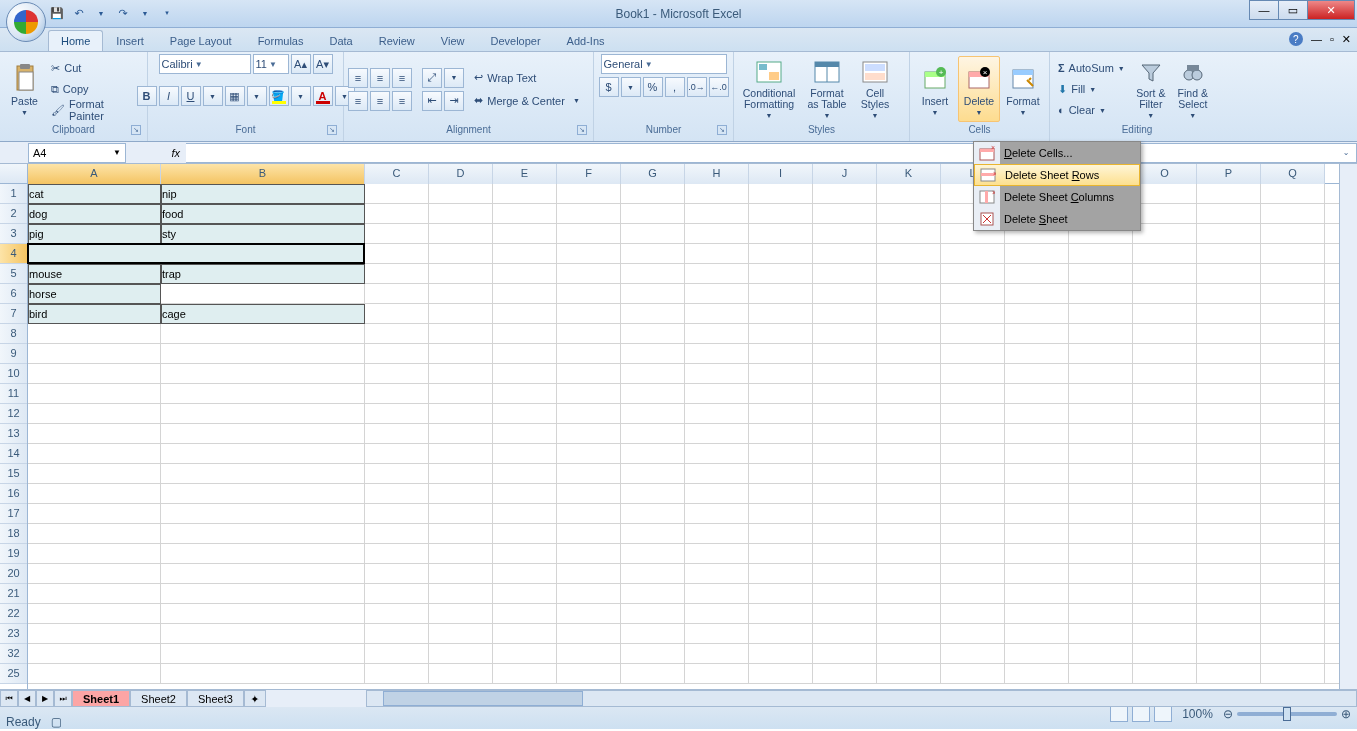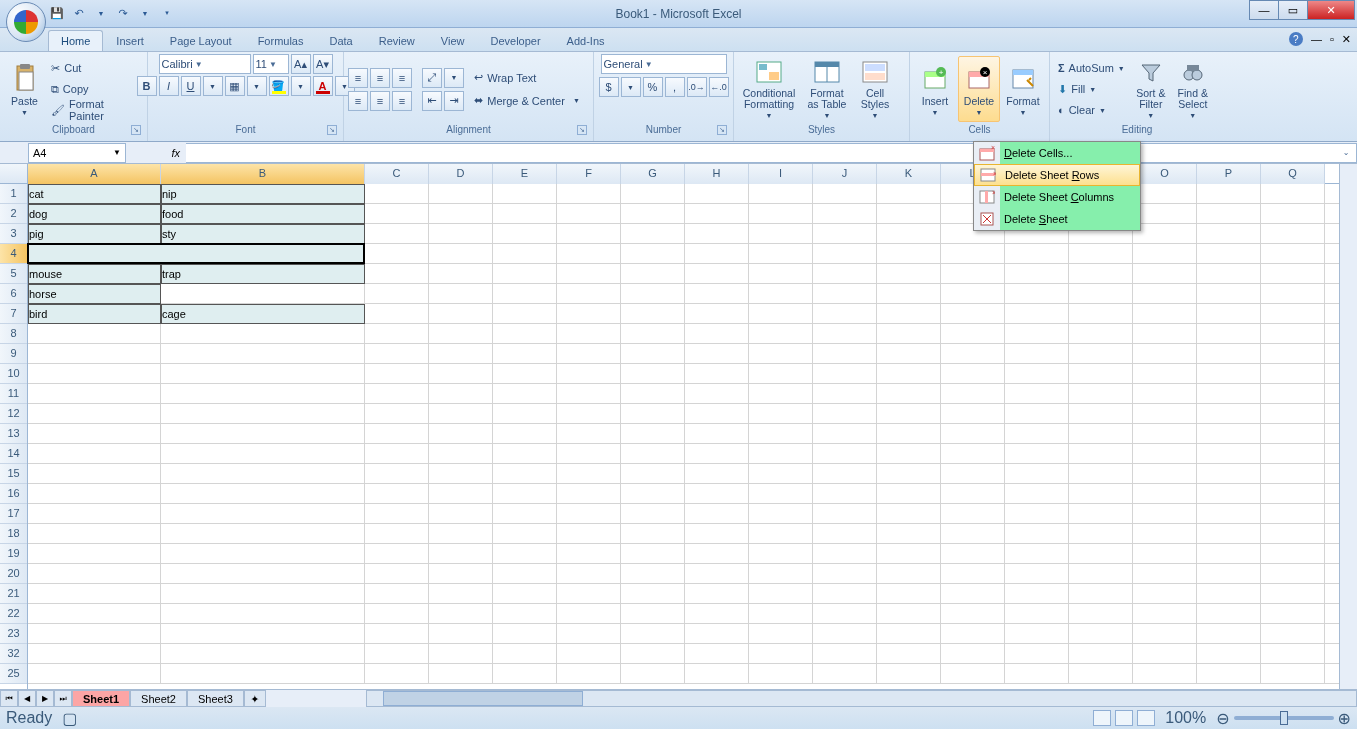--- a/index.html
+++ b/index.html
@@ -60,37 +60,37 @@
 .ch.sel{background:linear-gradient(#fde4a8,#f4c462);}
 .rh{height:20px;border-bottom:1px solid #c7d5e6;background:linear-gradient(90deg,#f1f6fb,#dde8f4);text-align:center;font-size:11px;color:#3a5a7a;line-height:19px;}
 .rh.sel{background:linear-gradient(90deg,#fde4a8,#f4c462);}
 .cells{position:relative;}
 .cell{position:absolute;border-right:1px solid #d4d4d4;border-bottom:1px solid #d4d4d4;font-size:11px;text-align:left;line-height:19px;height:20px;}
 .cell.data{background:#dfeef0;border:1px solid #555;}
 .sel-row{position:absolute;background:#dfeef0;border:2px solid #000;}
 .vscroll{width:18px;background:#e7eef8;border-left:1px solid #a5bad3;}
 
 
-.dropdown{position:absolute;background:#86efac;border:1px solid #888;box-shadow:2px 2px 4px rgba(0,0,0,0.3);font-size:11px;z-index:100;text-align:center;}
+.dropdown{position:absolute;background:#a3a3a3;border:1px solid #888;box-shadow:2px 2px 4px rgba(0,0,0,0.3);font-size:11px;z-index:100;text-align:center;}
 .dropdown .dd-item{height:22px;display:flex;align-items:center;padding:0 8px 0 30px;position:relative;cursor:pointer;}
 .dropdown .dd-item.hl{background:linear-gradient(#fef5d7,#fde08f);border:1px solid #e9b52f;}
 .dropdown .dd-icon{position:absolute;left:4px;width:18px;height:18px;display:flex;align-items:center;justify-content:center;}
 .dd-iconbar{position:absolute;left:0;top:0;bottom:0;width:26px;background:#e9eef5;}
 
 
 .sheet-bar{height:18px;background:#e7eef8;display:flex;align-items:center;font-size:11px;border-top:1px solid #a5bad3;}
 .nav-btns{display:flex;}
 .nav-btn{width:18px;height:17px;border:1px solid #a5bad3;display:flex;align-items:center;justify-content:center;font-size:8px;background:#dce7f3;}
 .sheet-tab{padding:0 10px;border:1px solid #a5bad3;background:#dce7f3;height:17px;line-height:16px;}
 .sheet-tab.active{background:#fca5a5;font-weight:bold;}
 .hscroll{flex:1;height:17px;background:#dce7f3;border:1px solid #a5bad3;margin-left:100px;position:relative;}
 .hthumb{position:absolute;left:16px;width:200px;top:0;bottom:0;background:#c0d2e5;border:1px solid #8faed4;}
 
 
-.status-bar{height:22px;background:linear-gradient(#dbe7f3,#cde0f1);display:flex;align-items:center;font-size:16px;color:#3a5a7a;padding:0 6px;}
+.status-bar{height:22px;background:linear-gradient(#dbe7f3,#cde0f1);display:flex;align-items:flex-end;font-size:12px;color:#3a5a7a;padding:0 6px;}
 .status-right{margin-left:auto;display:flex;align-items:center;gap:4px;}
 .view-btn{width:18px;height:16px;border:1px solid #8faed4;background:#eef5fb;}
 .zoom-slider{width:100px;height:4px;background:#8faed4;position:relative;border-radius:2px;}
 .zoom-thumb{position:absolute;width:8px;height:14px;background:#cde0f1;border:1px solid #4a6c96;top:-5px;left:46px;}
 
 svg{display:block;}
 .u{text-decoration:underline;}
 </style>
 </head>
 <body>
@@ -160,21 +160,21 @@
         <div class="item-row">
             <span>🖌</span>
             <span>Format Painter</span>
           </div>
       </div>
     </div>
     <div class="group-label"><span>Clipboard</span><span class="launcher">↘</span></div>
   </div>
 
   <div class="group" style="width:196px;">
-    <div class="group-content col" style="gap:2px;">
+    <div class="group-content col" style="gap:12px;">
       <div style="display:flex;gap:2px;">
         <div class="combo" style="width:92px;">
             <span>Calibri</span>
             <span class="arrow">▼</span>
           </div>
         <div class="combo" style="width:36px;">
             <span>11</span>
             <span class="arrow">▼</span>
           </div>
         <div class="btn-sm">A▴</div>

